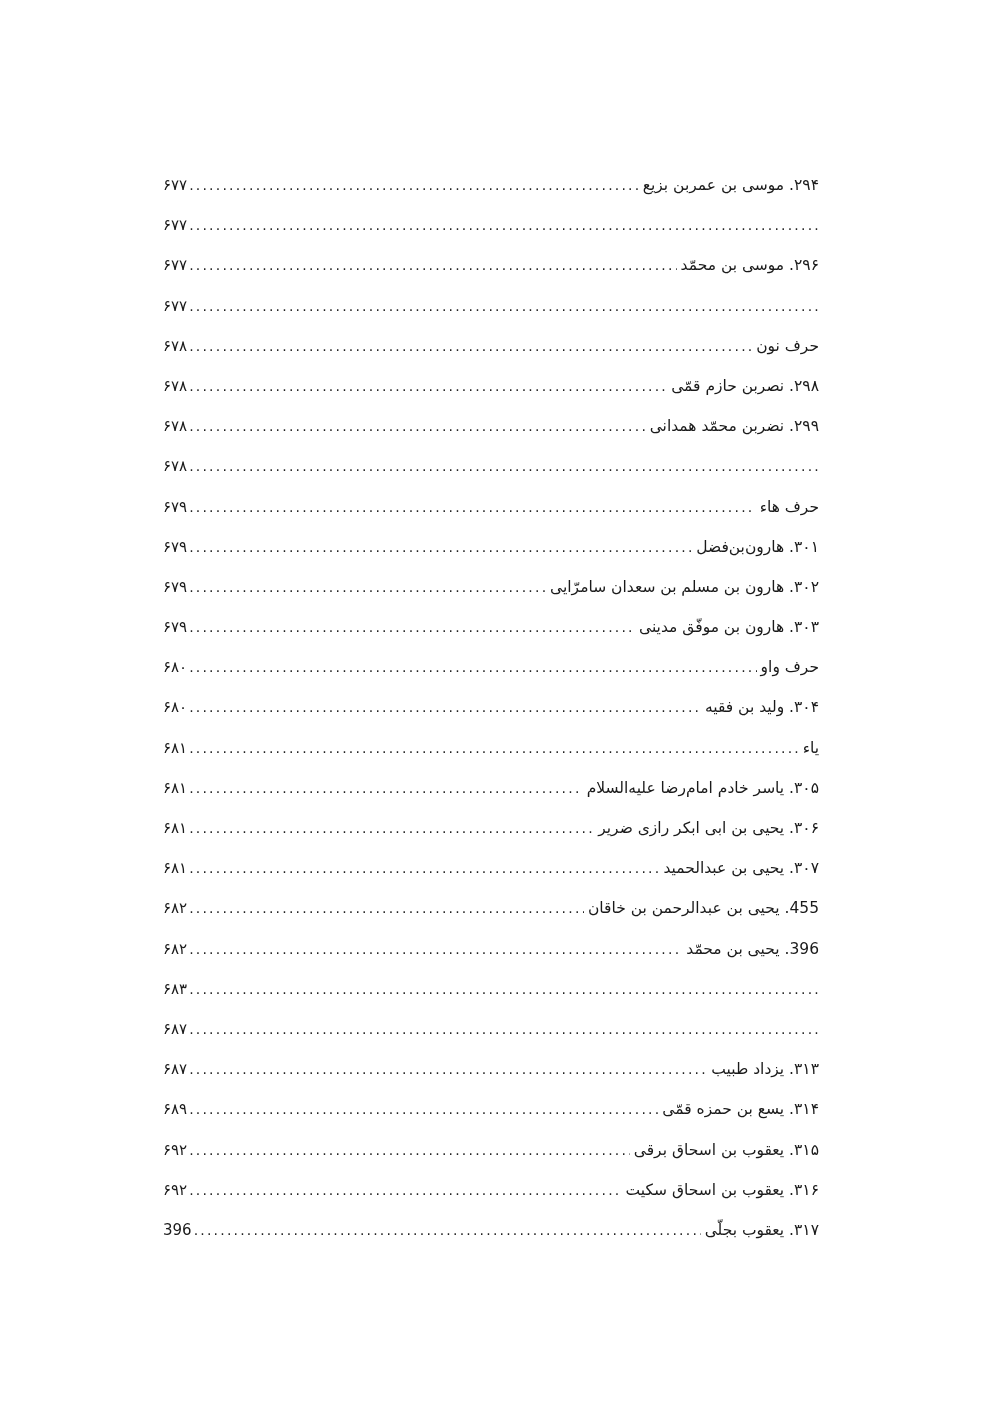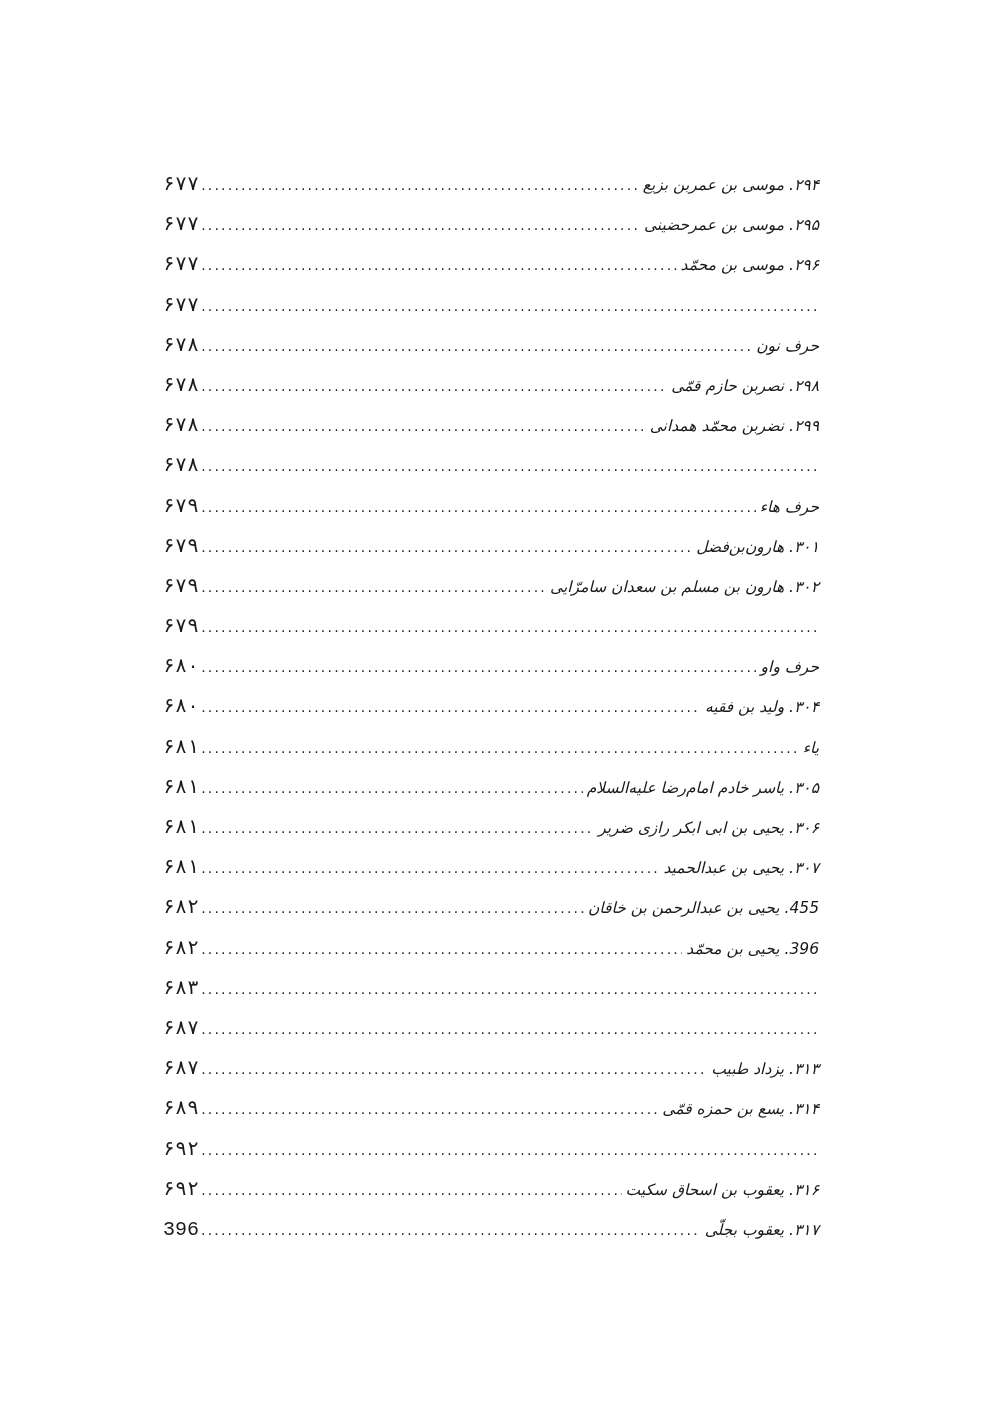--- a/index.html
+++ b/index.html
@@ -15,48 +15,47 @@
       color: #1a1a1a;
     }
     .row {
       display: flex;
       flex-direction: row;
       align-items: baseline;
       height: 40.2px;
       line-height: 34px;
       font-size: 15.5px;
     }
-    .title { white-space: nowrap; flex: 0 0 auto; padding-left: 4px; font-style: italic; }
+    .title { white-space: nowrap; flex: 0 0 auto; padding-left: 4px; }
     .leader {
       flex: 1 1 auto;
       overflow: hidden;
       white-space: nowrap;
       font-size: 14px;
       letter-spacing: 2.2px;
       color: #222;
       direction: ltr;
       text-align: right;
     }
     .leader::before {
       content: "..................................................................................................................................................................................................................";
     }
-    .page-num { flex: 0 0 auto; padding-right: 2px; font-size: 20px; font-family: Liberation Mono, monospace; }
+    .page-num { flex: 0 0 auto; padding-right: 2px; font-size: 15px; }
   </style>
 </head>
 <body>
 
 <div class="page">
   <div class="toc">
     <div class="row">
         <span class="title">۲۹۴. موسی بن عمربن بزیع</span>
         <span class="leader"></span>
         <span class="page-num">۶۷۷</span>
       </div>
     <div class="row">
-        <span class="title">۲۹۵. موسی بن عمرحضینی</span>
         <span class="leader"></span>
         <span class="page-num">۶۷۷</span>
       </div>
     <div class="row">
         <span class="title">۲۹۶. موسی بن محمّد</span>
         <span class="leader"></span>
         <span class="page-num">۶۷۷</span>
       </div>
     <div class="row">
         <span class="leader"></span>
@@ -90,20 +89,21 @@
         <span class="title">۳۰۱. هارون‌بن‌فضل</span>
         <span class="leader"></span>
         <span class="page-num">۶۷۹</span>
       </div>
     <div class="row">
         <span class="title">۳۰۲. هارون بن مسلم بن سعدان سامرّایی</span>
         <span class="leader"></span>
         <span class="page-num">۶۷۹</span>
       </div>
     <div class="row">
+        <span class="title">۳۰۳. هارون بن موفّق مدینی</span>
         <span class="leader"></span>
         <span class="page-num">۶۷۹</span>
       </div>
     <div class="row">
         <span class="title">حرف واو</span>
         <span class="leader"></span>
         <span class="page-num">۶۸۰</span>
       </div>
     <div class="row">
         <span class="title">۳۰۴. ولید بن فقیه</span>
@@ -152,20 +152,21 @@
         <span class="title">۳۱۳. یزداد طبیب</span>
         <span class="leader"></span>
         <span class="page-num">۶۸۷</span>
       </div>
     <div class="row">
         <span class="title">۳۱۴. یسع بن حمزه قمّی</span>
         <span class="leader"></span>
         <span class="page-num">۶۸۹</span>
       </div>
     <div class="row">
+        <span class="title">۳۱۵. یعقوب بن اسحاق برقی</span>
         <span class="leader"></span>
         <span class="page-num">۶۹۲</span>
       </div>
     <div class="row">
         <span class="title">۳۱۶. یعقوب بن اسحاق سکیت</span>
         <span class="leader"></span>
         <span class="page-num">۶۹۲</span>
       </div>
     <div class="row">
         <span class="title">۳۱۷. یعقوب بجلّی</span>

